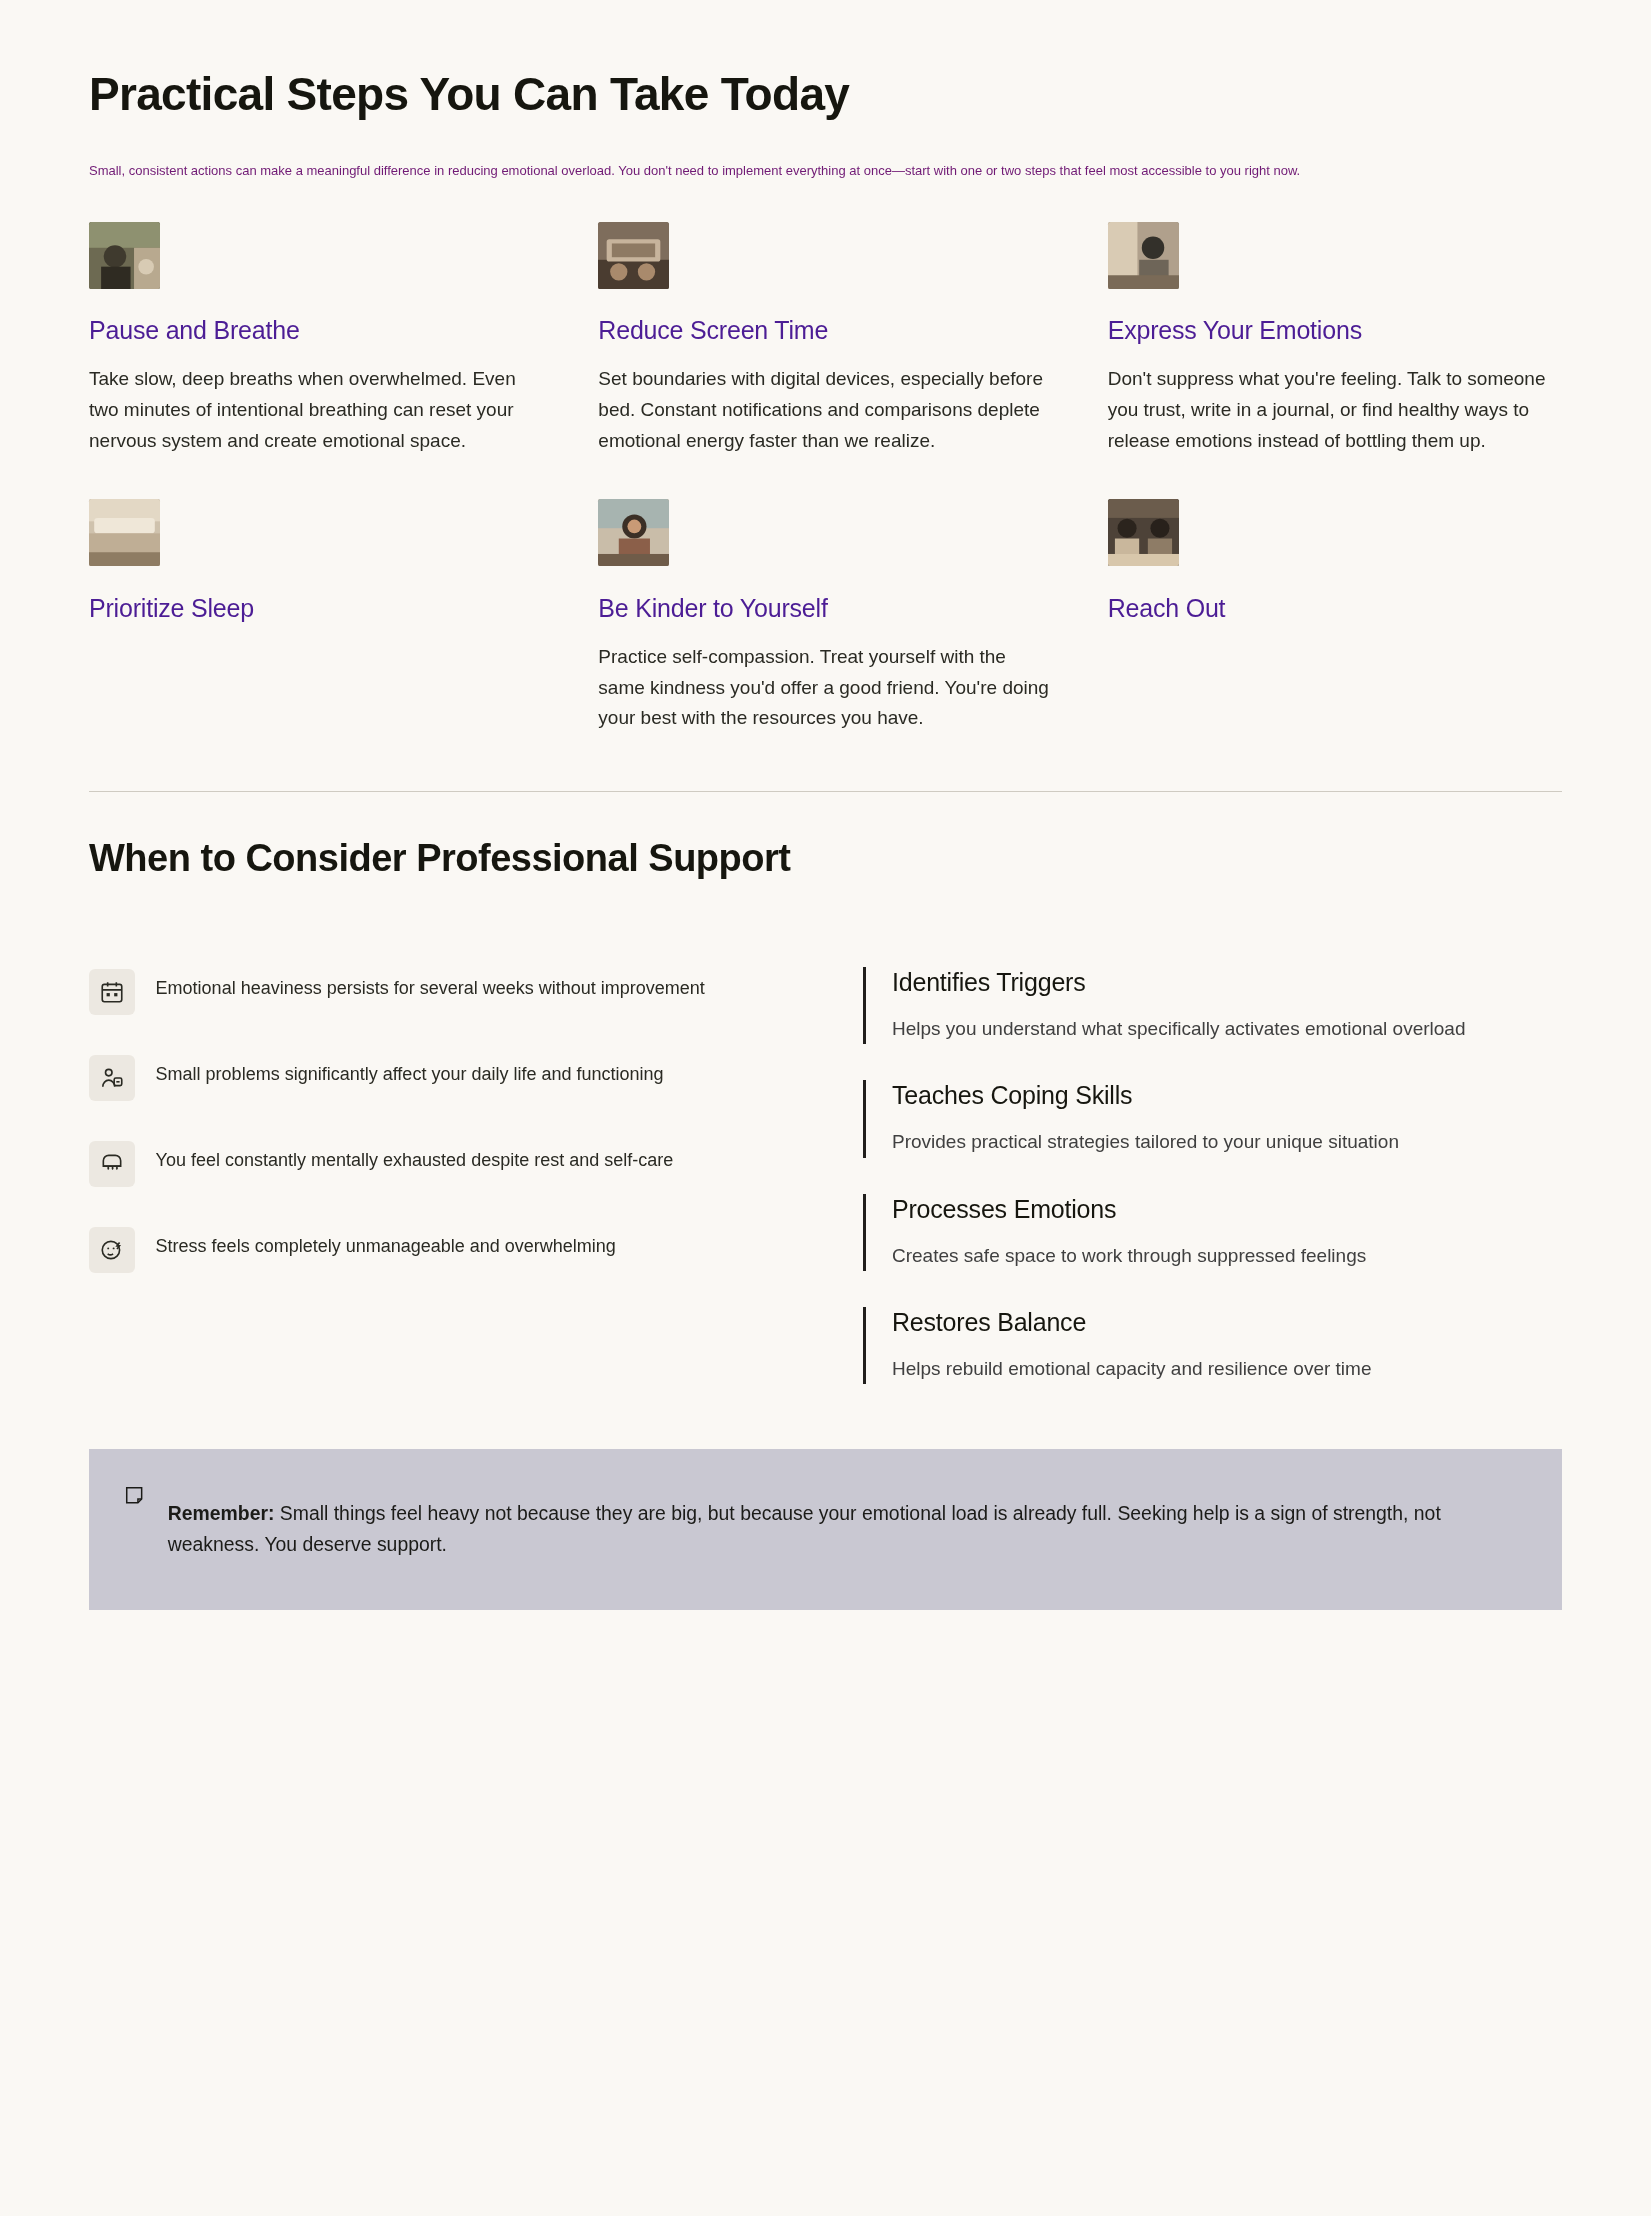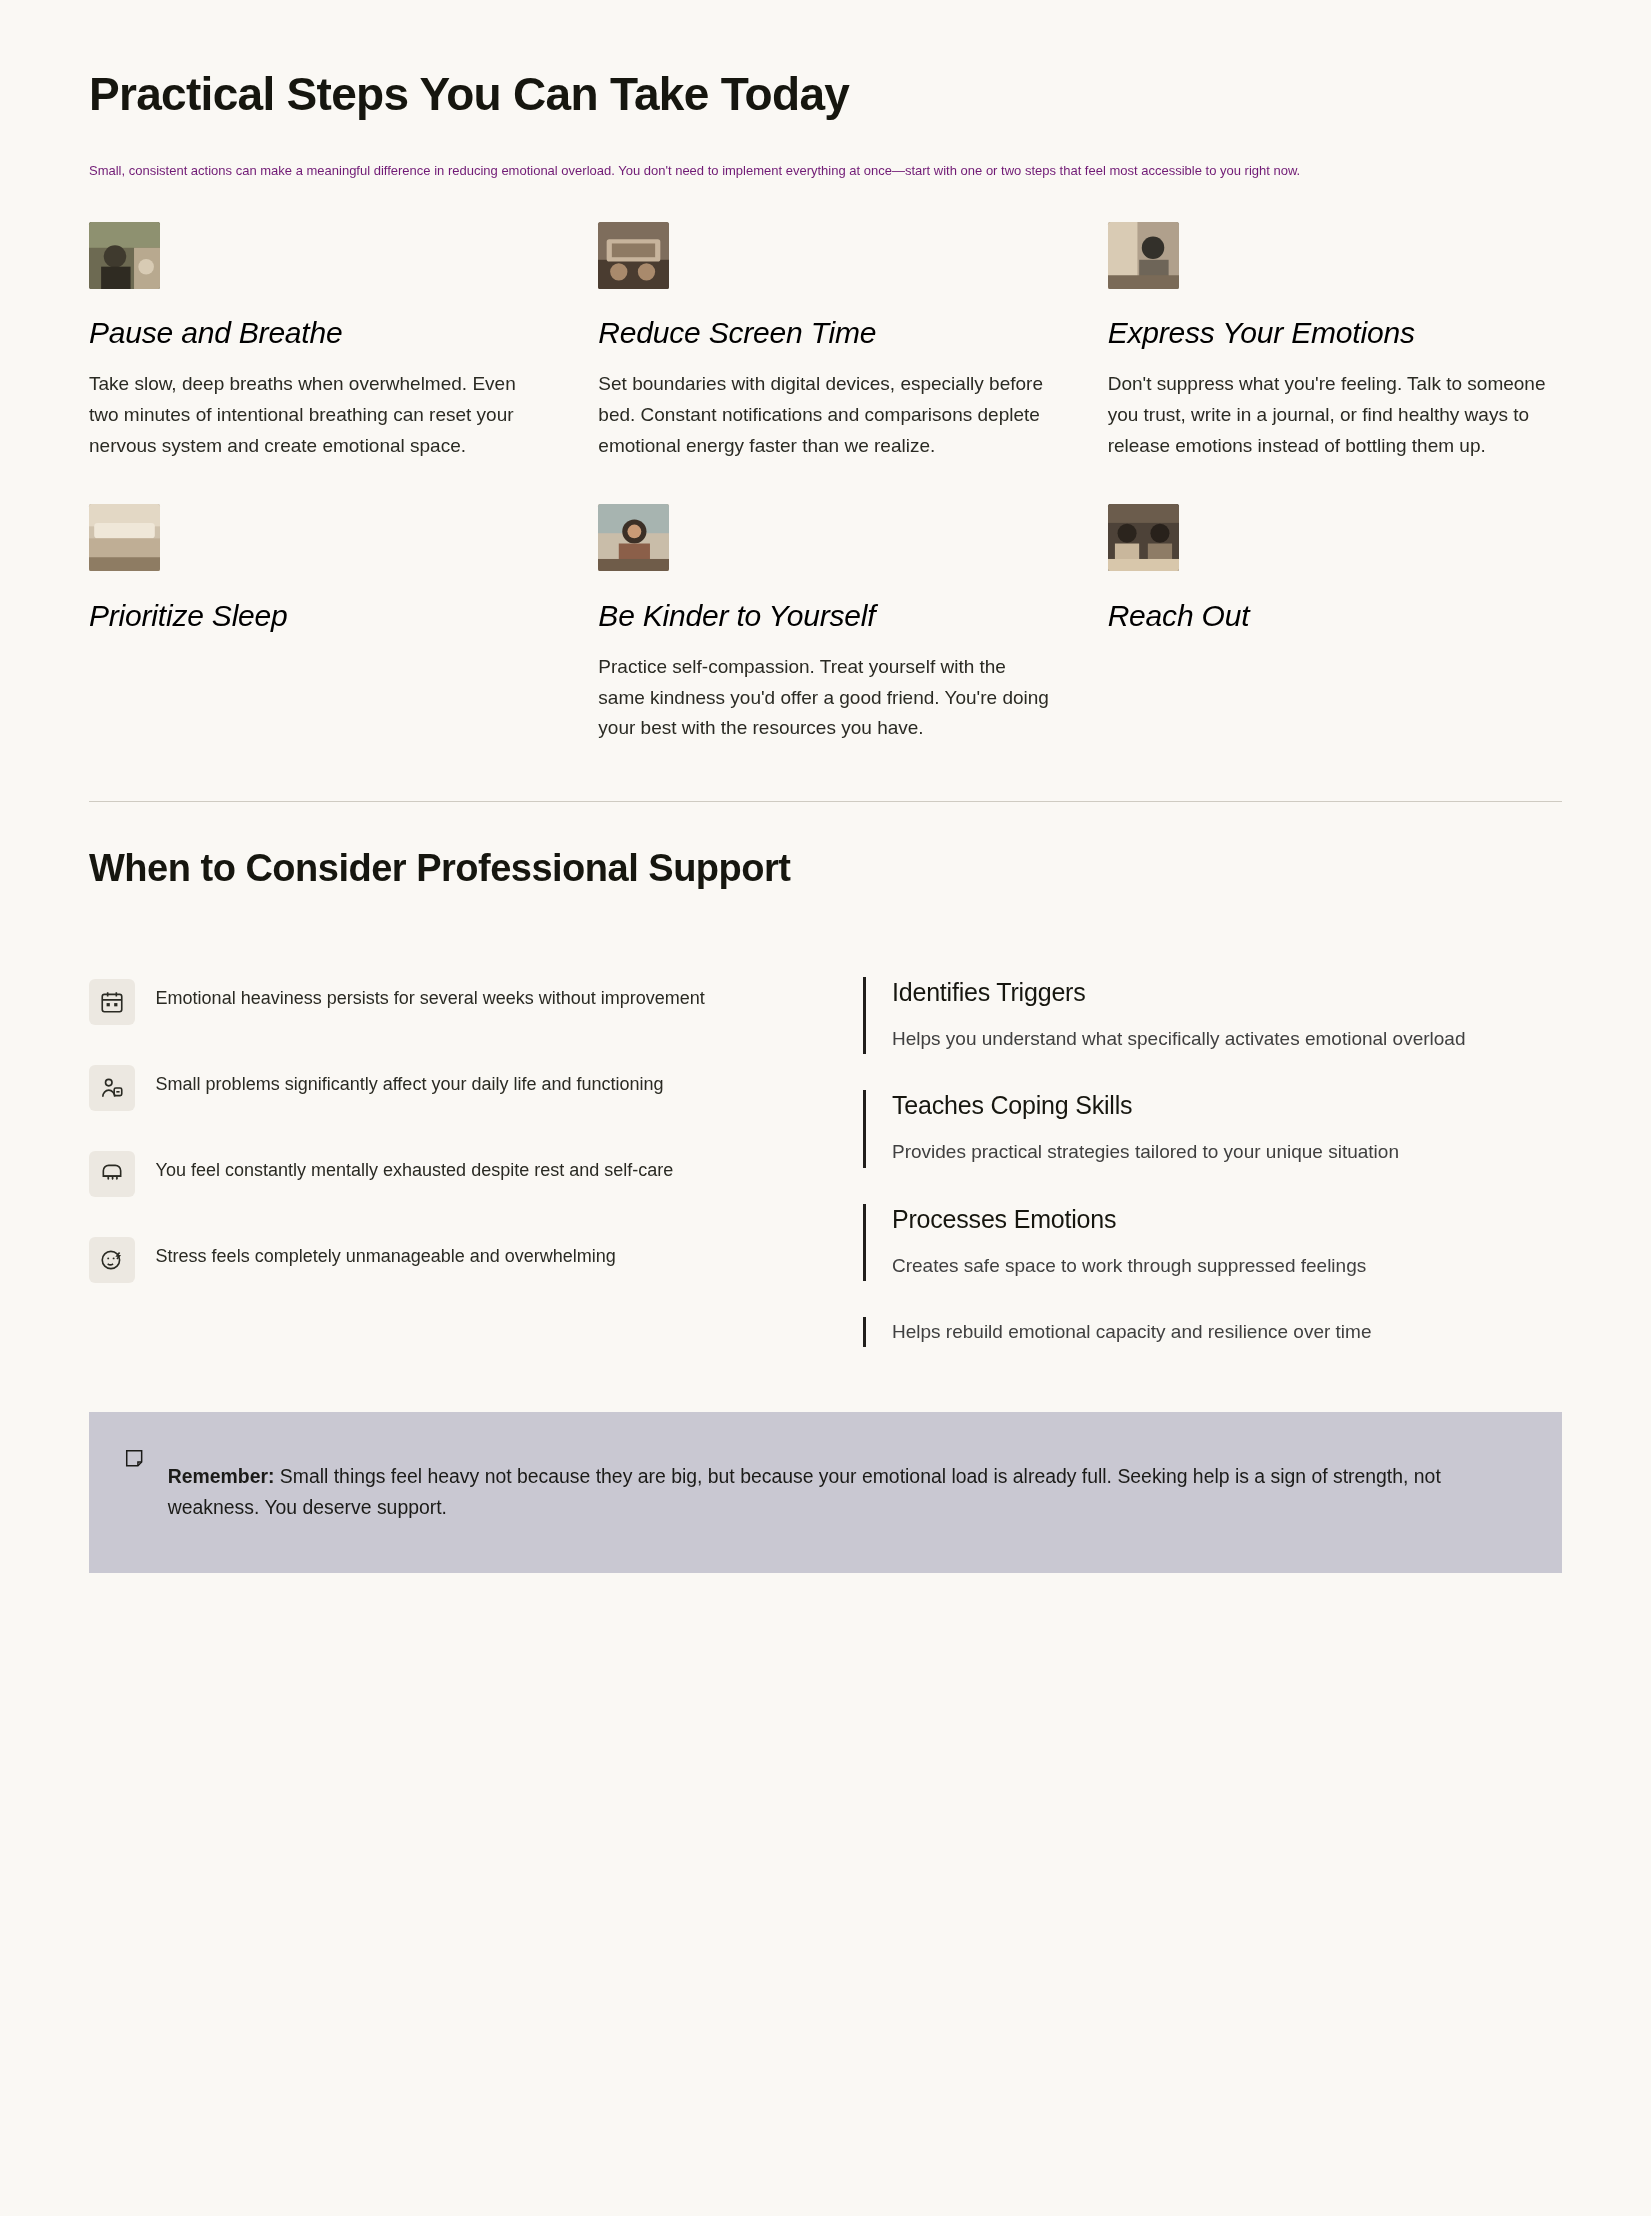--- a/index.html
+++ b/index.html
@@ -47,26 +47,25 @@
   .thumb {
     width: 71px;
     height: 67px;
     border-radius: 2.6px;
     overflow: hidden;
     position: relative;
     background: #8d7e6e;
   }
   .thumb svg { display: block; width: 100%; height: 100%; }
   .step-title {
-    font-size: 30px;
+    font-size: 25px;
     font-weight: 500;
     letter-spacing: -0.2px;
     margin: 27.5px 0 0 0;
-    color: #000000;
-    font-style: italic;
+    color: #4c1d95;
   }
   .step-body {
     font-size: 19px;
     line-height: 1.62;
     color: #2a2a23;
     margin: 19px 0 0 0;
   }
   .divider {
     height: 0.9px;
     background: #cfcbc2;
@@ -327,20 +326,21 @@
           <h4 class="help-title">Teaches Coping Skills</h4>
           <p class="help-body">Provides practical strategies tailored to your unique situation</p>
         </div>
 
         <div class="help-item">
           <h4 class="help-title">Processes Emotions</h4>
           <p class="help-body">Creates safe space to work through suppressed feelings</p>
         </div>
 
         <div class="help-item">
+          <h4 class="help-title">Restores Balance</h4>
           <p class="help-body">Helps rebuild emotional capacity and resilience over time</p>
         </div>
 
       </div>
     </div>
 
   </div>
 
   <div class="remember">
     <span class="remember-icon">

